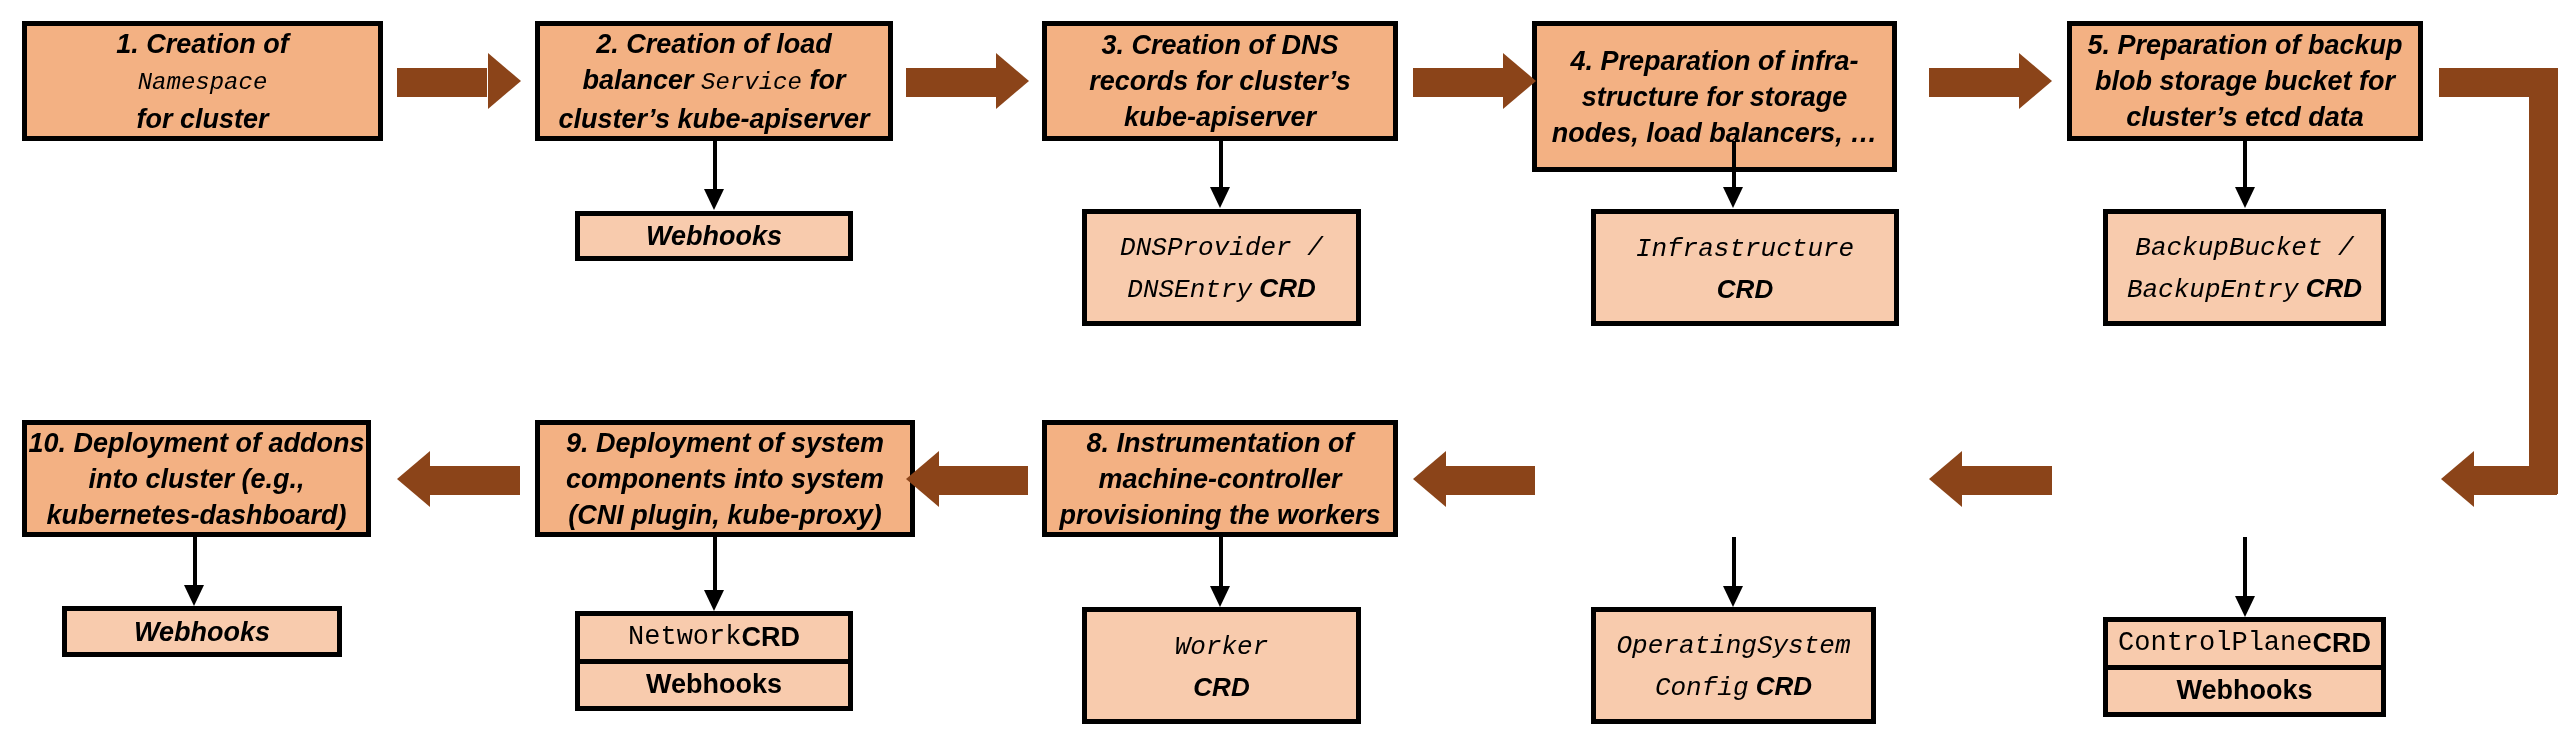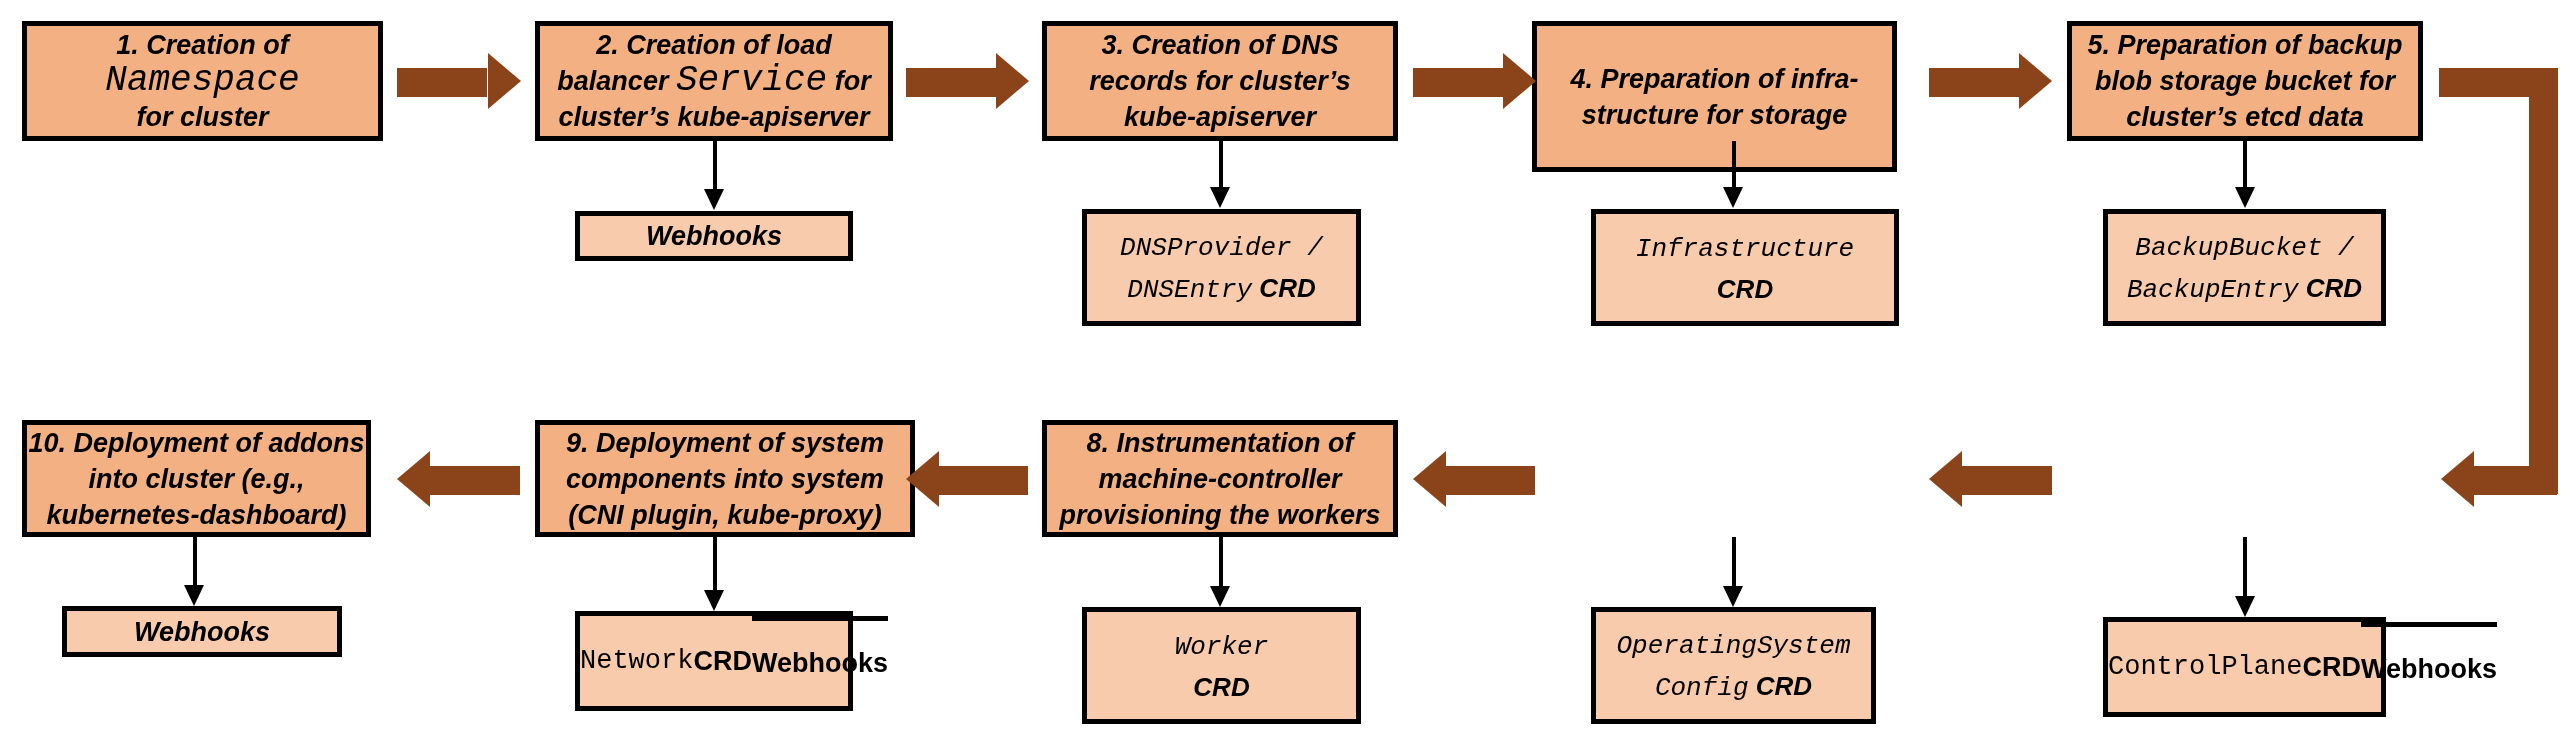--- a/index.html
+++ b/index.html
@@ -6,27 +6,27 @@
   #canvas{
     position:relative;width:2576px;height:742px;background:#fff;
     font-family:"Liberation Sans",sans-serif;color:#000;overflow:hidden;
   }
   .box{position:absolute;box-sizing:border-box;display:flex;flex-direction:column;
        justify-content:center;align-items:center;text-align:center;font-style:italic;}
   .main{background:var(--box_fill);border:5.7px solid var(--border);
         font-weight:700;font-size:27px;}
   .main .tl{line-height:36px;white-space:nowrap;}
   .mono{font-family:"Liberation Mono","DejaVu Sans Mono",monospace;font-weight:400;}
-  .main .mono{font-size:36px;}
+  .main .mono{font-size:24px;}
   .sub{background:var(--sub_fill);border:5px solid var(--border);font-weight:700;font-size:27px;}
   .sub .tl{line-height:40px;white-space:nowrap;}
   .sub .mono{font-size:26px;}
   .sub .crd{font-family:"Liberation Sans",sans-serif;font-weight:700;font-size:26px;}
   .stack{position:absolute;box-sizing:border-box;background:var(--sub_fill);
-         border:5px solid var(--border);display:flex;flex-direction:row;}
+         border:5px solid var(--border);display:flex;flex-direction:column;}
   .stack .row{flex:1;display:flex;justify-content:center;align-items:center;
               font-weight:700;font-size:27px;white-space:nowrap;}
   .stack .row + .row{border-top:5px solid var(--border);}
   
   .abody{position:absolute;background:var(--arrow);}
   .ahead-r{position:absolute;width:0;height:0;
            border-top:28.5px solid transparent;border-bottom:28.5px solid transparent;
            border-left:33px solid var(--arrow);}
   .ahead-l{position:absolute;width:0;height:0;
            border-top:28.5px solid transparent;border-bottom:28.5px solid transparent;
@@ -56,20 +56,21 @@
 
   <div class="box main" style="left:1042px;top:21.4px;width:356px;height:120px">
     <div class="tl"><span>3. Creation of DNS</span></div>
     <div class="tl"><span>records for cluster’s</span></div>
     <div class="tl"><span>kube-apiserver</span></div>
   </div>
 
   <div class="box main" style="left:1532px;top:21.4px;width:365px;height:151px">
     <div class="tl"><span>4. Preparation of infra-</span></div>
     <div class="tl"><span>structure for storage</span></div>
+    <div class="tl"><span>nodes, load balancers, …</span></div>
   </div>
 
   <div class="box main" style="left:2067px;top:21.4px;width:356px;height:120px">
     <div class="tl"><span>5. Preparation of backup</span></div>
     <div class="tl"><span>blob storage bucket for</span></div>
     <div class="tl"><span>cluster’s etcd data</span></div>
   </div>
 
 
 

